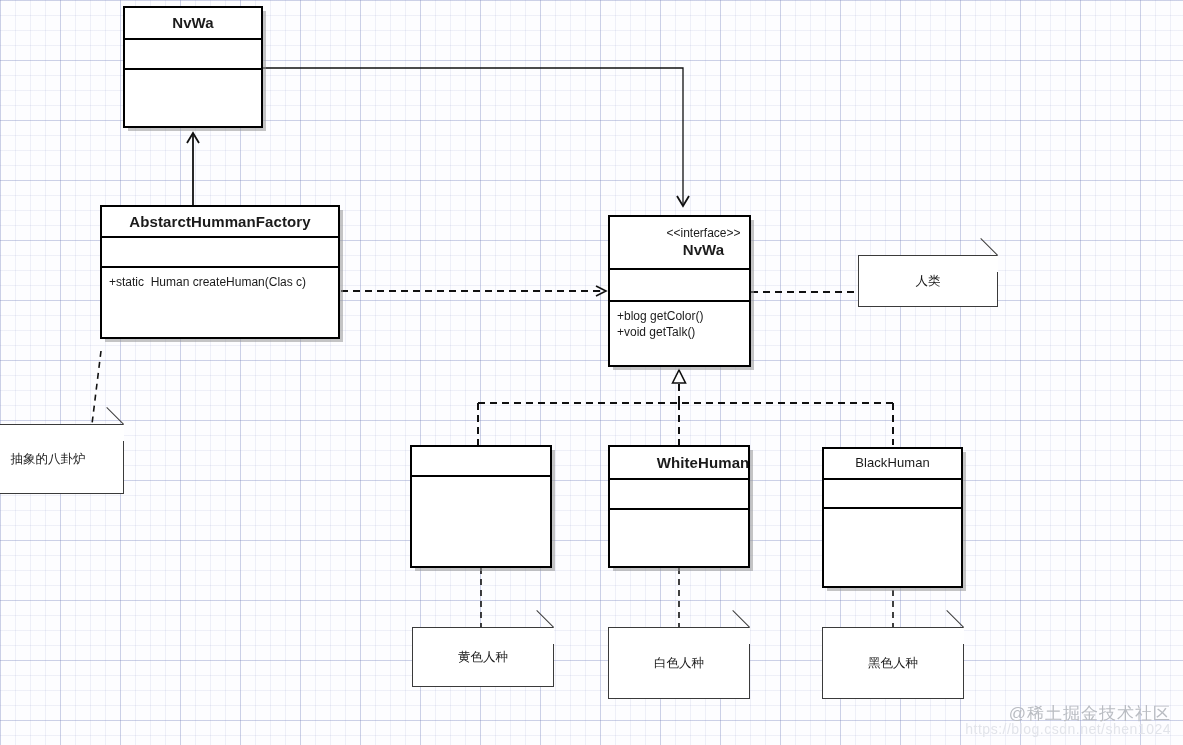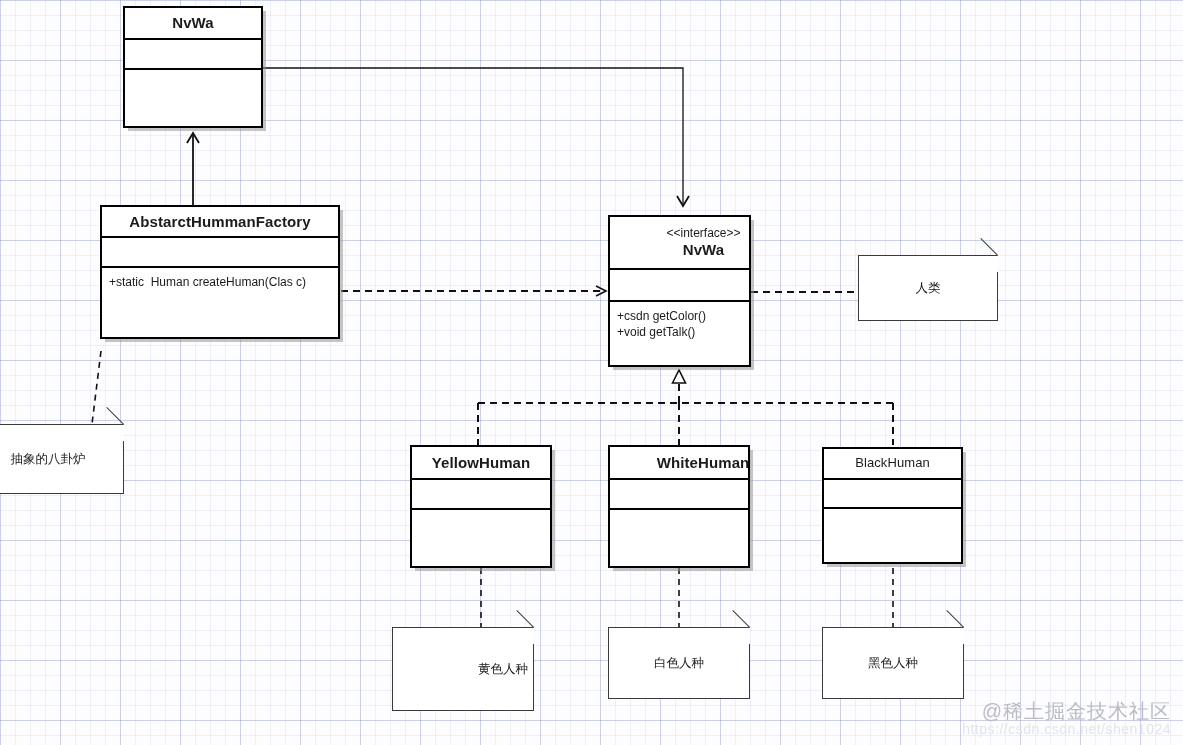--- a/index.html
+++ b/index.html
@@ -111,21 +111,21 @@
 
   
   #watermark {
     position: absolute;
     right: 12px;
     bottom: 8px;
     text-align: right;
     pointer-events: none;
   }
   #watermark .wm-main {
-    font-size: 20px;
+    font-size: 17px;
     color: #b9bcc2;
     letter-spacing: 1px;
   }
   #watermark .wm-url {
     font-size: 14px;
     color: #e2e4ea;
     letter-spacing: 0.5px;
     margin-top: -4px;
   }
 </style>
@@ -207,64 +207,61 @@
     </div>
   </div>
 
   <div class="cls" style="left:608px; top:215px; width:143px; height:152px;">
     <div class="sec head" style="height:53px;padding-left:48px;">
       <span class="stereo">&lt;&lt;interface&gt;&gt;</span>
       <span class="title-bold">NvWa</span>
     </div>
     <div class="sec attrs" style="height:32px;"></div>
     <div class="sec ops" style="height:63px;">
-      <span class="op-line">+csdn getColor()</span>
+      <span class="op-line">+blog getColor()</span>
       <span class="op-line">+void getTalk()</span>
     </div>
   </div>
 
   <div class="cls" style="left:410px; top:445px; width:142px; height:123px;">
-    <div class="sec head" style="height:33px;">
-      <span class="title-bold">YellowHuman</span>
-    </div>
     <div class="sec attrs" style="height:30px;"></div>
     <div class="sec ops" style="height:56px;"></div>
   </div>
 
   <div class="cls" style="left:608px; top:445px; width:142px; height:123px;">
     <div class="sec head" style="height:33px;padding-left:48px;">
       <span class="title-bold">WhiteHuman</span>
     </div>
     <div class="sec attrs" style="height:30px;"></div>
     <div class="sec ops" style="height:56px;"></div>
   </div>
 
-  <div class="cls" style="left:822px; top:447px; width:141px; height:117px;">
+  <div class="cls" style="left:822px; top:447px; width:141px; height:141px;">
     <div class="sec head" style="height:31px;">
       <span class="title-plain">BlackHuman</span>
     </div>
     <div class="sec attrs" style="height:29px;"></div>
     <div class="sec ops" style="height:53px;"></div>
   </div>
 
   <div class="note" style="left:-28px; top:424px; width:152px; height:70px;">
     <div class="body"></div>
     <div class="fold-tri"></div>
     <div class="fold-line"></div>
     <span class="note-text">抽象的八卦炉</span>
   </div>
 
-  <div class="note" style="left:858px; top:255px; width:140px; height:66px;">
+  <div class="note" style="left:858px; top:255px; width:140px; height:52px;">
     <div class="body"></div>
     <div class="fold-tri"></div>
     <div class="fold-line"></div>
     <span class="note-text">人类</span>
   </div>
 
-  <div class="note" style="left:392px; top:627px; width:142px; height:84px;justify-content:flex-end;">
+  <div class="note" style="left:412px; top:627px; width:142px; height:60px;">
     <div class="body"></div>
     <div class="fold-tri"></div>
     <div class="fold-line"></div>
     <span class="note-text">黄色人种</span>
   </div>
 
   <div class="note" style="left:608px; top:627px; width:142px; height:72px;">
     <div class="body"></div>
     <div class="fold-tri"></div>
     <div class="fold-line"></div>
@@ -273,16 +270,16 @@
 
   <div class="note" style="left:822px; top:627px; width:142px; height:72px;">
     <div class="body"></div>
     <div class="fold-tri"></div>
     <div class="fold-line"></div>
     <span class="note-text">黑色人种</span>
   </div>
 
   <div id="watermark">
     <div class="wm-main">@稀土掘金技术社区</div>
-    <div class="wm-url">https://csdn.csdn.net/shen1024</div>
+    <div class="wm-url">https://blog.csdn.net/shen1024</div>
   </div>
 
 </div>
 
 </body></html>

